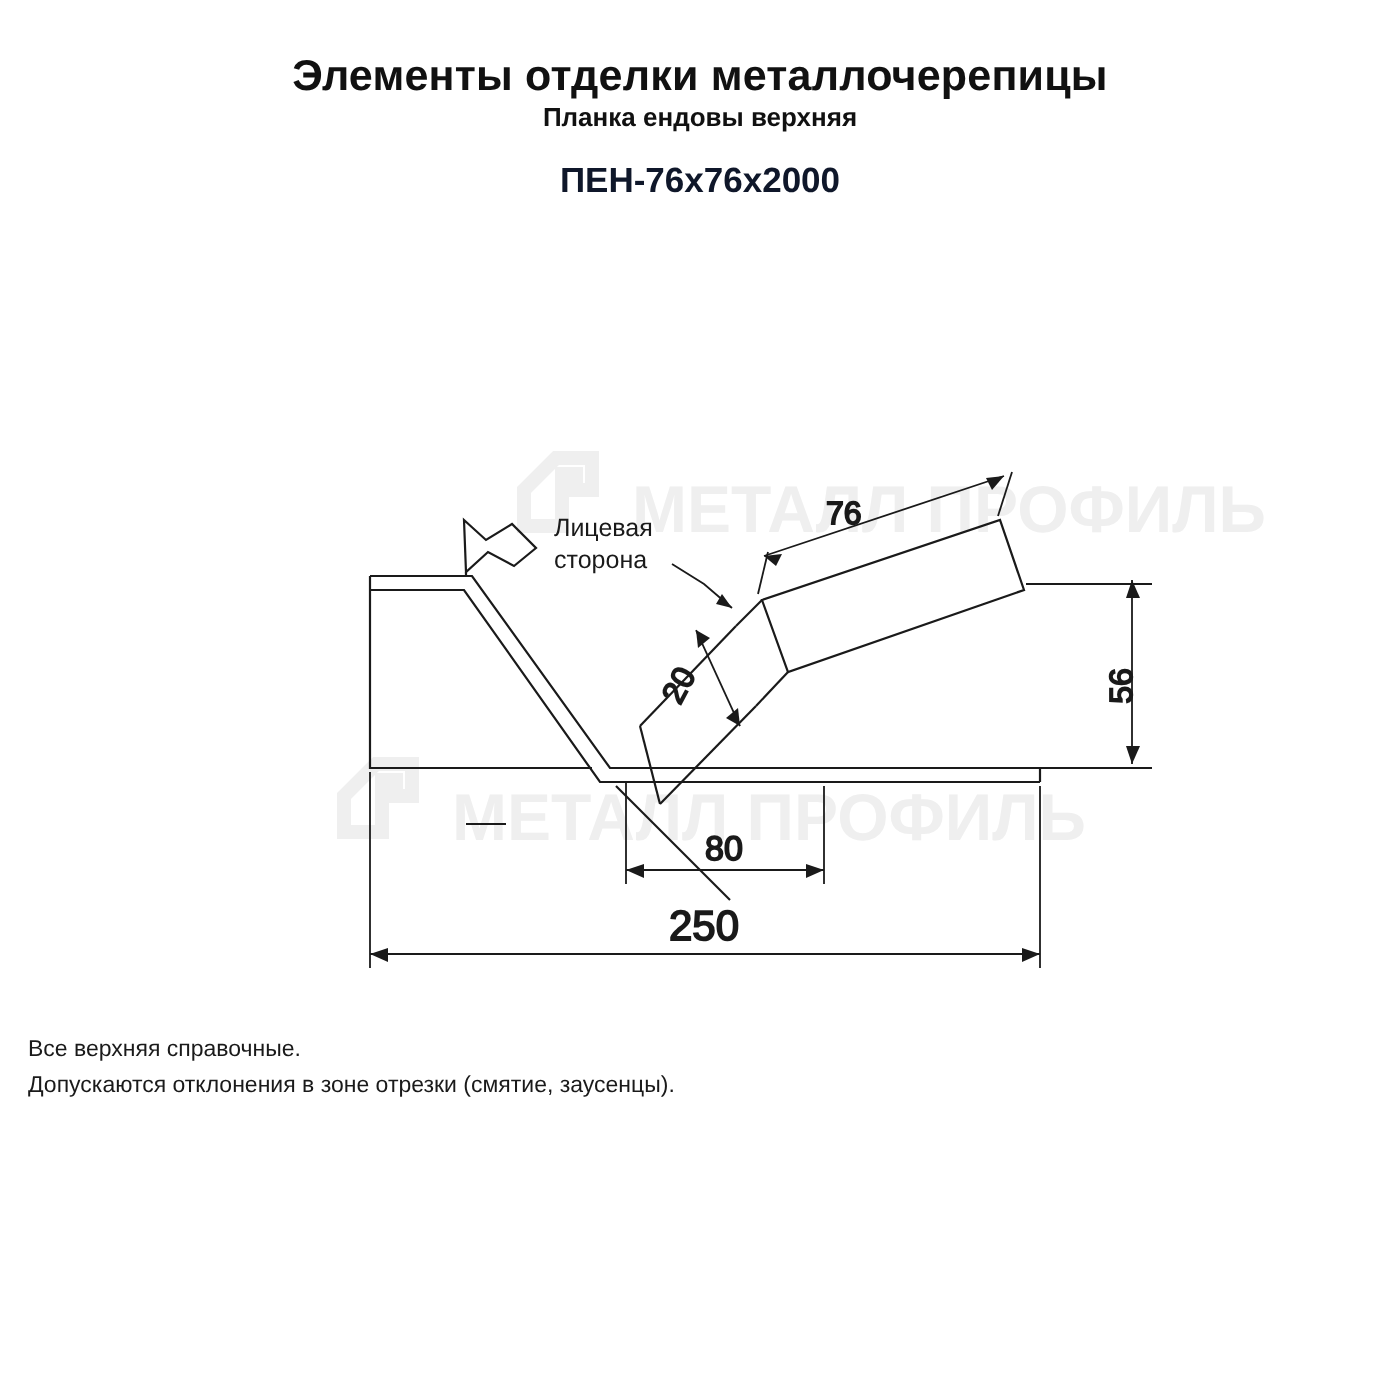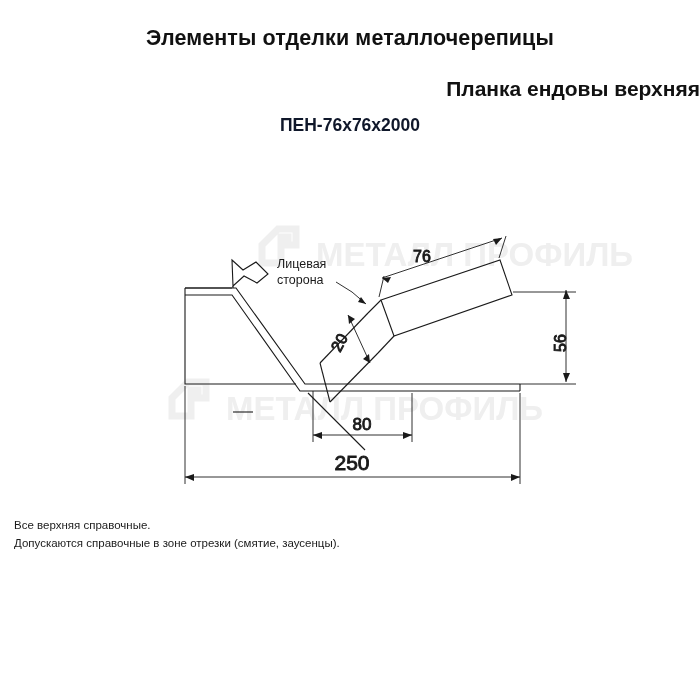--- a/index.html
+++ b/index.html
@@ -24,25 +24,23 @@
     padding-top: 26px;
     text-align: center;
   }
   .title-main {
     font-size: 21.5px;
     font-weight: bold;
     letter-spacing: 0.1px;
     color: #111;
   }
   .title-sub {
-    font-size: 21px;
+    font-size: 13px;
     font-weight: bold;
-    margin-top: 26px;
     color: #111;
-    text-align: right;
   }
   .title-code {
     font-size: 17.5px;
     font-weight: bold;
     margin-top: 14px;
     color: #0f172a;
   }
   .drawing {
     position: absolute;
     left: 0;
@@ -173,16 +171,16 @@
         <path d="M185 236 L185 334"></path>
         <path d="M520 243 L520 334"></path>
         <text x="352" y="320" font-size="21" text-anchor="middle">250</text>
       </g>
 
     </svg>
   </div>
 
   <div class="footer">
     <div>Все верхняя справочные.</div>
-    <div>Допускаются справочные в зоне отрезки (смятие, заусенцы).</div>
+    <div>Допускаются отклонения в зоне отрезки (смятие, заусенцы).</div>
   </div>
 
 </div>
 
 </body></html>

